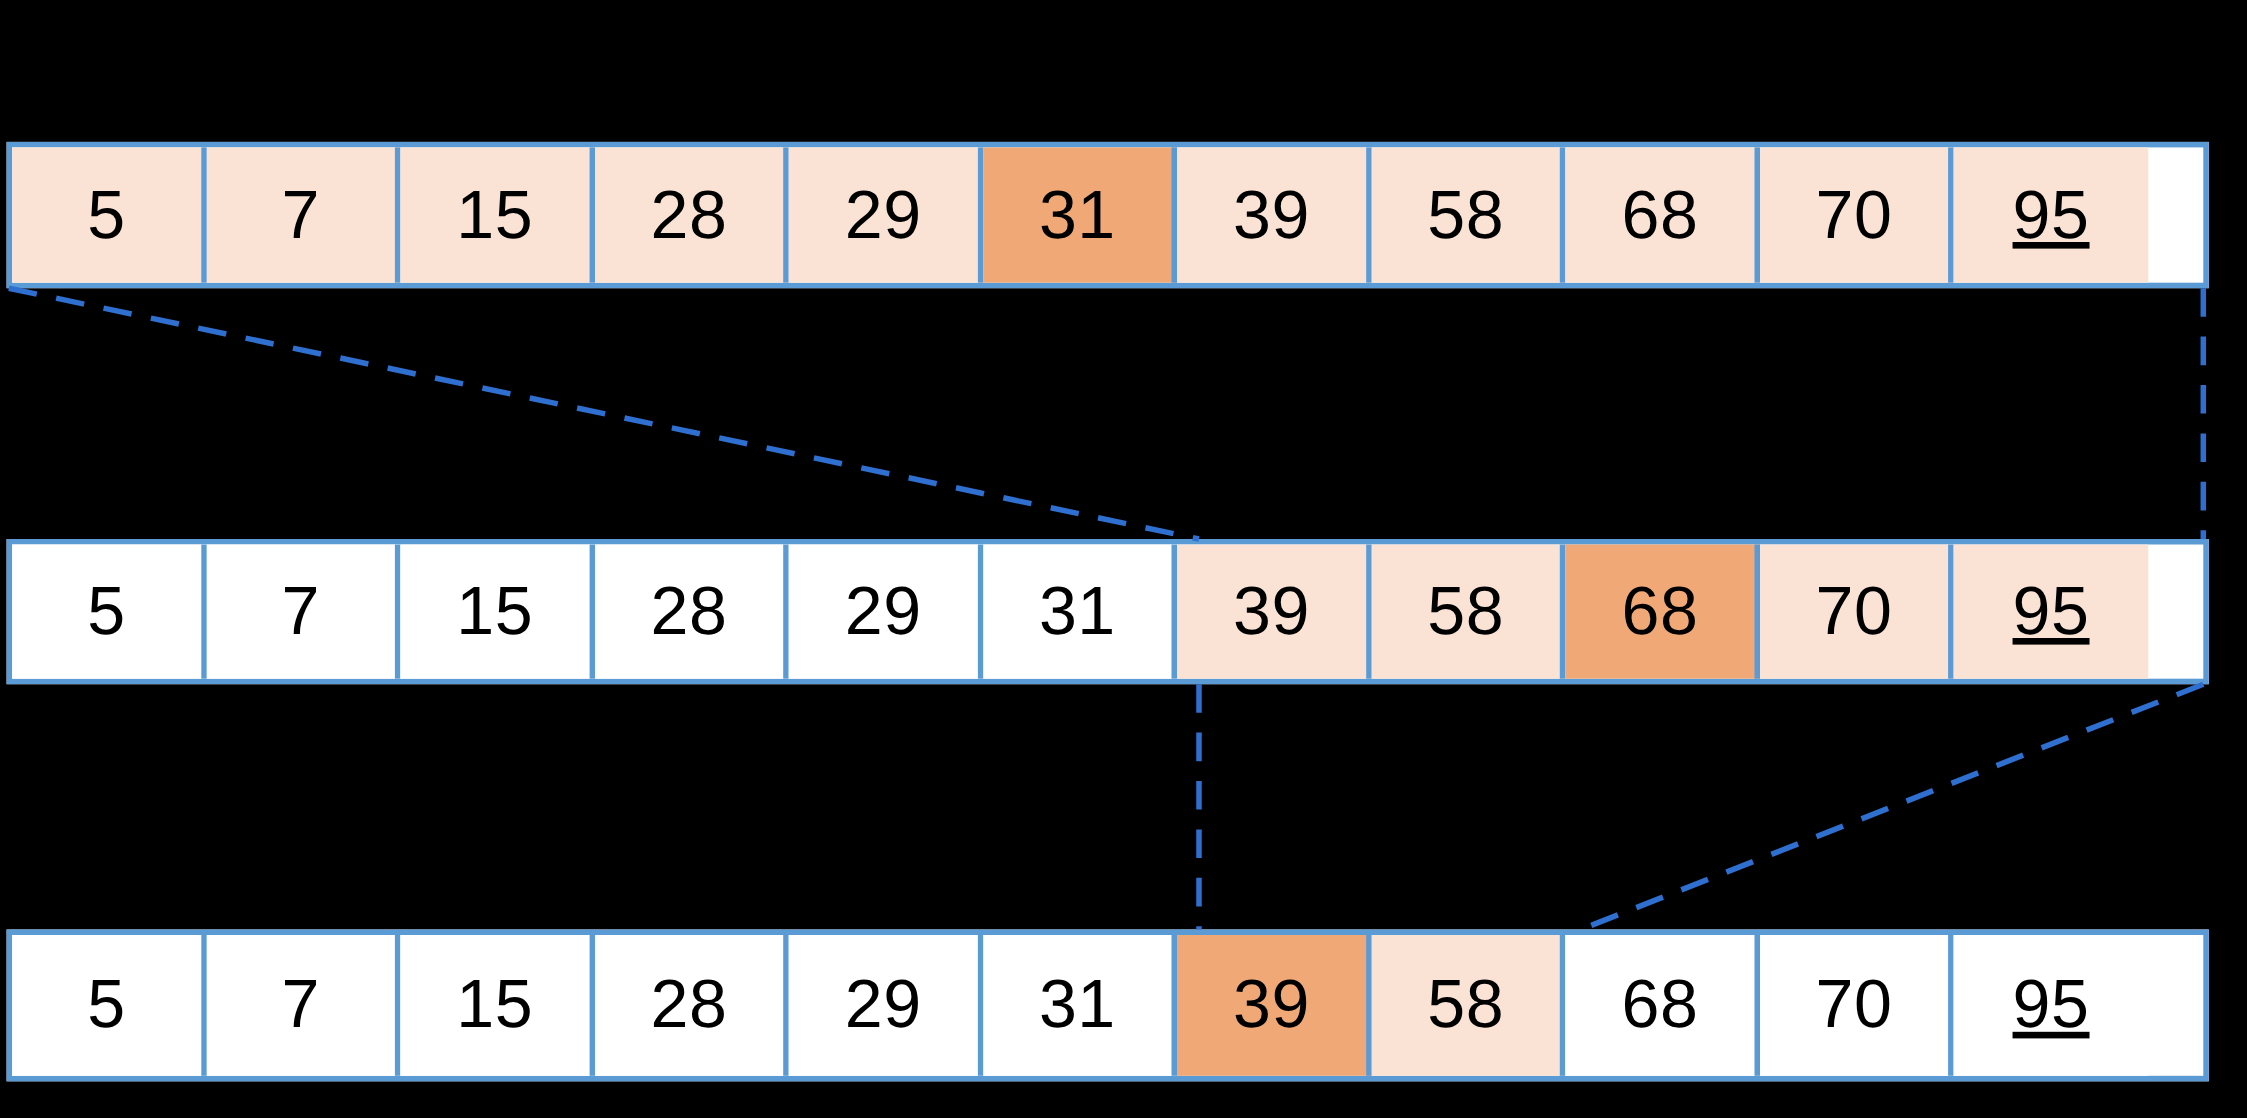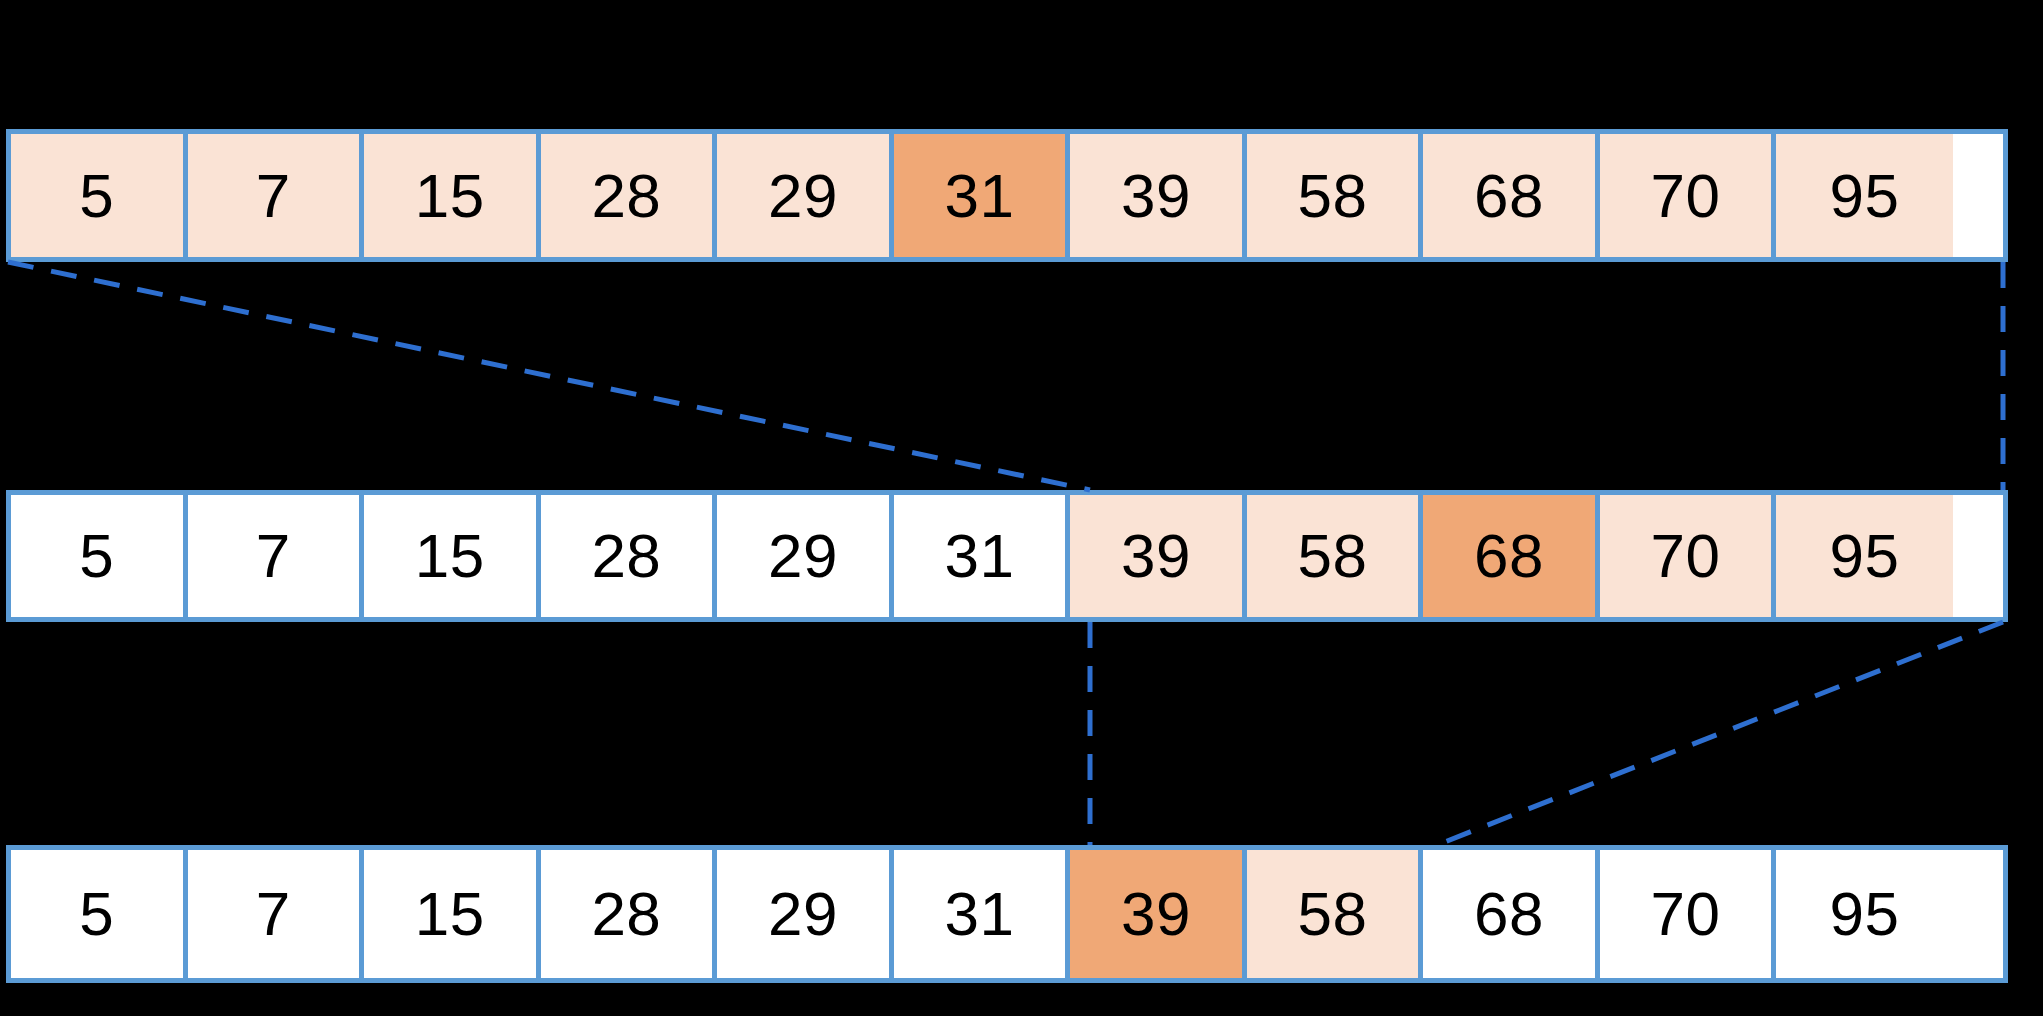--- a/index.html
+++ b/index.html
@@ -55,20 +55,21 @@
     border-right: 5px solid #5B9BD5;
     color: #000000;
     font-size: 62px;
     line-height: 1;
     font-family: "Liberation Sans", sans-serif;
     letter-spacing: 0.5px;
     overflow: hidden;
   }
   .cell:last-child {
     border-right: 0;
+    text-decoration: underline;
   }
 
   .cell.state-inactive { background: #FFFFFF; }
   .cell.state-range    { background: #FAE3D5; }
   .cell.state-mid      { background: #F0A876; }
 </style>
 </head>
 <body>
 
 <div id="stage">

